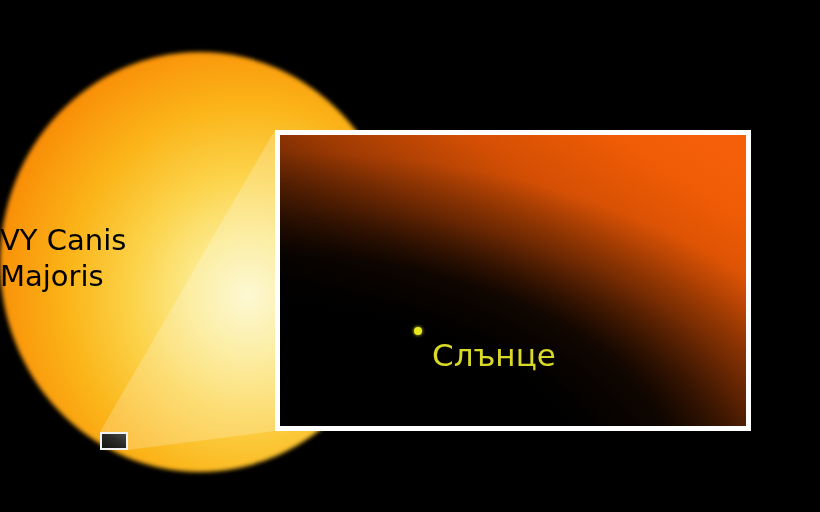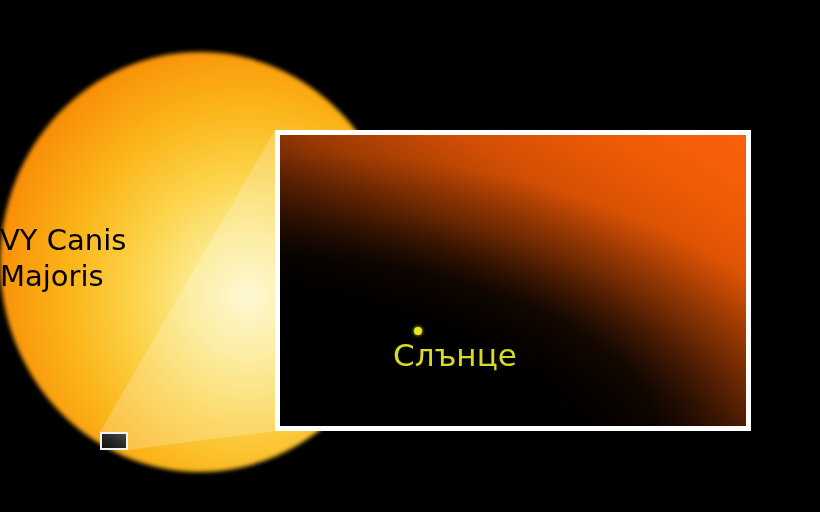--- a/index.html
+++ b/index.html
@@ -117,21 +117,21 @@
     width: 300px;
     text-align: left;
     color: #000000;
     font-size: 29px;
     line-height: 36px;
     font-family: "DejaVu Sans", sans-serif;
     white-space: pre-line;
   }
   .label-sun {
     position: absolute;
-    left: 393px;
+    left: 432px;
     top: 336px;
     color: #d9d927;
     font-size: 31px;
     line-height: 38px;
     font-family: "DejaVu Sans", sans-serif;
   }
 
   
   .mini-rect {
     position: absolute;

